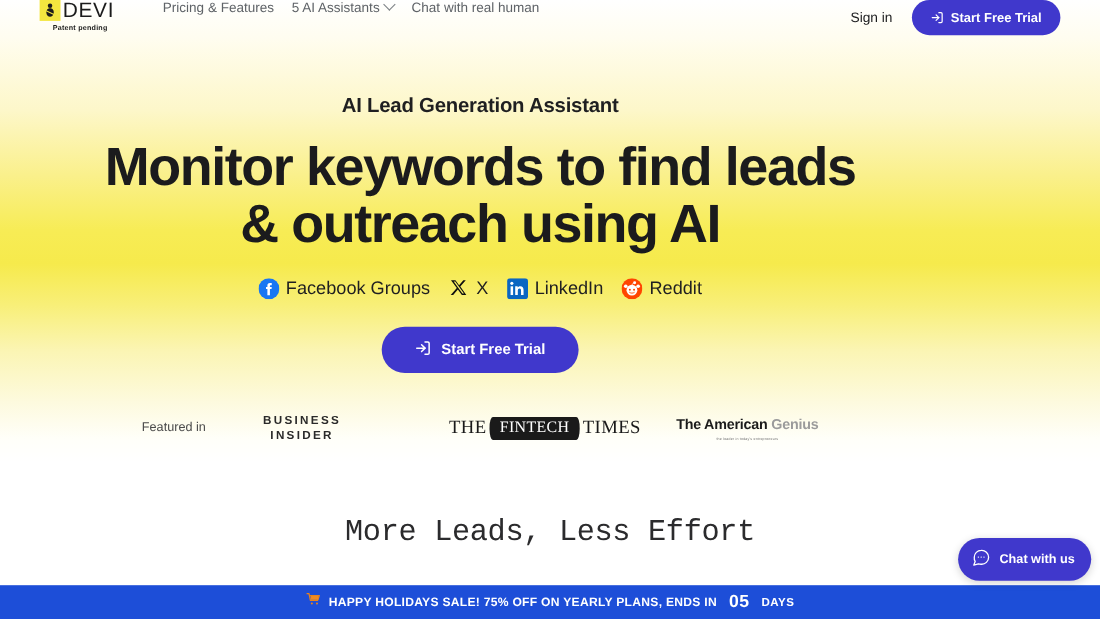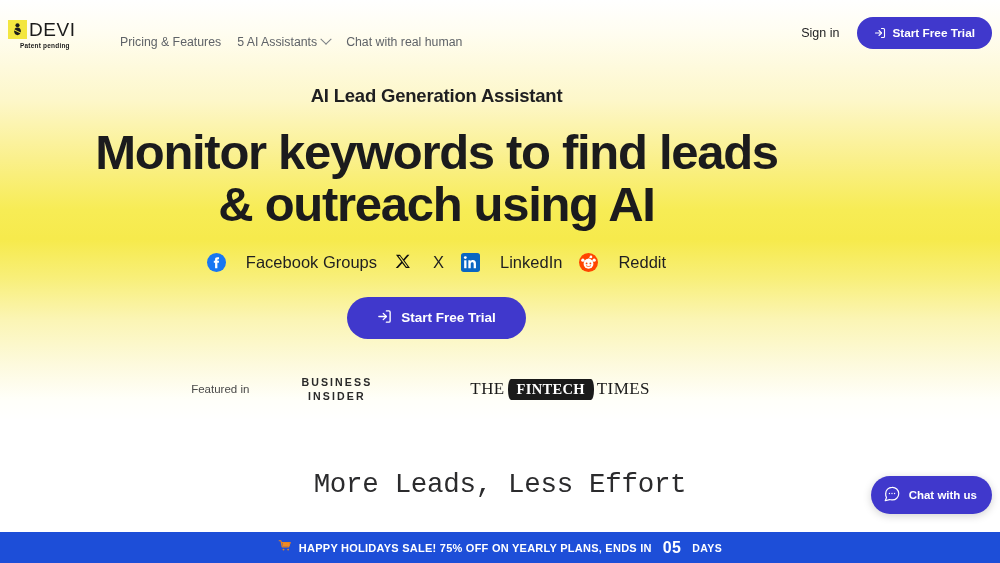--- a/index.html
+++ b/index.html
@@ -31,22 +31,22 @@
       #fbf5b4 76%,
       #fdfade 87%,
       #fffff9 95%,
       #ffffff 100%);
   }
 
   
   .header {
     position: absolute; left: 0; top: 0;
     width: 1000px; height: 49px;
-    display: flex; align-items: flex-end;
-    padding: 0 8px;
+    display: flex; align-items: flex-start;
+    padding: 0 36px;
     z-index: 20;
   }
   .logo-wrap {
     display: flex; flex-direction: column;
     align-items: flex-start;
     width: 82px;
     margin-right: 30px;
   }
   .logo-row { display: flex; align-items: center; gap: 2px; }
   .logo-mark {
@@ -127,21 +127,21 @@
     letter-spacing: -1.3px;
     padding: 0 90px;
   }
   .platforms {
     margin-top: 22px;
     display: flex; align-items: center; justify-content: center;
     gap: 9px;
     font-size: 16.5px;
     color: #1f1f21;
   }
-  .plat { display: flex; align-items: center; gap: 20px; }
+  .plat { display: flex; align-items: center; gap: 6px; }
   .plat + .plat { margin-left: 8px; }
   .plat-label { white-space: nowrap; }
   .ic { width: 19px; height: 19px; flex: none; display:block; }
 
   .cta-wrap { margin-top: 25px; display: flex; justify-content: center; }
   .btn-cta {
     background: #4038cc;
     color: #fff;
     border: none;
     border-radius: 999px;
@@ -179,21 +179,21 @@
     font-family: "Liberation Serif", serif;
     font-size: 17px;
     color: #1a1a1a;
     letter-spacing: 0.4px;
     margin-left: 40px;
   }
   .fintech-badge {
     background: #1a1a1a;
     color: #fff;
     font-family: "Liberation Serif", serif;
-    font-weight: bold;
+    font-weight: normal;
     font-size: 14.5px;
     letter-spacing: 0.3px;
     padding: 1px 9px 2px 9px;
     border-radius: 3px / 10px;
     line-height: 1.25;
   }
   .tag-wrap { text-align: left; }
   .tag-line1 {
     font-size: 13px; font-weight: bold; color: #1b1b1b;
     letter-spacing: -0.2px; white-space: nowrap;
@@ -242,21 +242,21 @@
     letter-spacing: 0.4px; margin-left: 4px;
   }
   .sale-unit {
     color: #ffffff; font-size: 10.5px; font-weight: bold;
     letter-spacing: 0.4px; margin-left: 4px;
   }
 
   
   .chat-widget {
     position: absolute;
-    right: 8px; bottom: 49px;
+    right: 8px; bottom: 35px;
     background: #4038cc;
     color: #fff;
     border-radius: 999px;
     padding: 9px 15px 9px 12px;
     display: flex; align-items: center; gap: 8px;
     font-size: 11.5px;
     font-weight: 600;
     cursor: pointer;
     z-index: 50;
     box-shadow: 0 2px 8px rgba(0,0,0,0.18);
@@ -400,20 +400,26 @@
       <span class="press-item">
         <span class="fintech">
           <span>THE</span>
           <span class="fintech-badge">FINTECH</span>
           <span>TIMES</span>
         </span>
       </span>
 
       <span class="gap2"></span>
 
+      <span class="press-item">
+        <span class="tag-wrap">
+          <span class="tag-line1"><span>The American</span> <em>Genius</em></span>
+          <div class="tag-line2">the leader in today's entrepreneurs</div>
+        </span>
+      </span>
     </div>
   </div>
 
   <div class="section2">
     <h2 class="section2-title">More Leads, Less Effort</h2>
   </div>
 
   <div class="chat-widget">
     <span>
       <svg width="18" height="18" viewBox="0 0 24 24" fill="none" stroke="#ffffff" stroke-width="1.6" stroke-linecap="round" stroke-linejoin="round">

